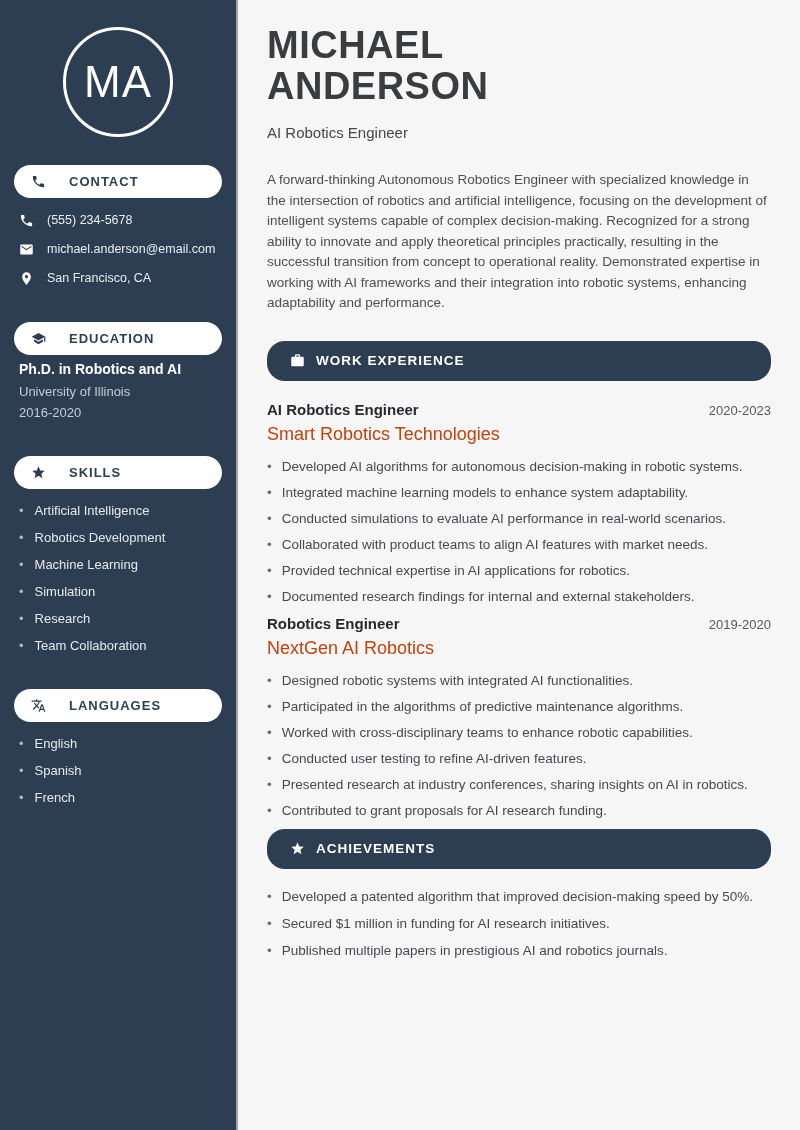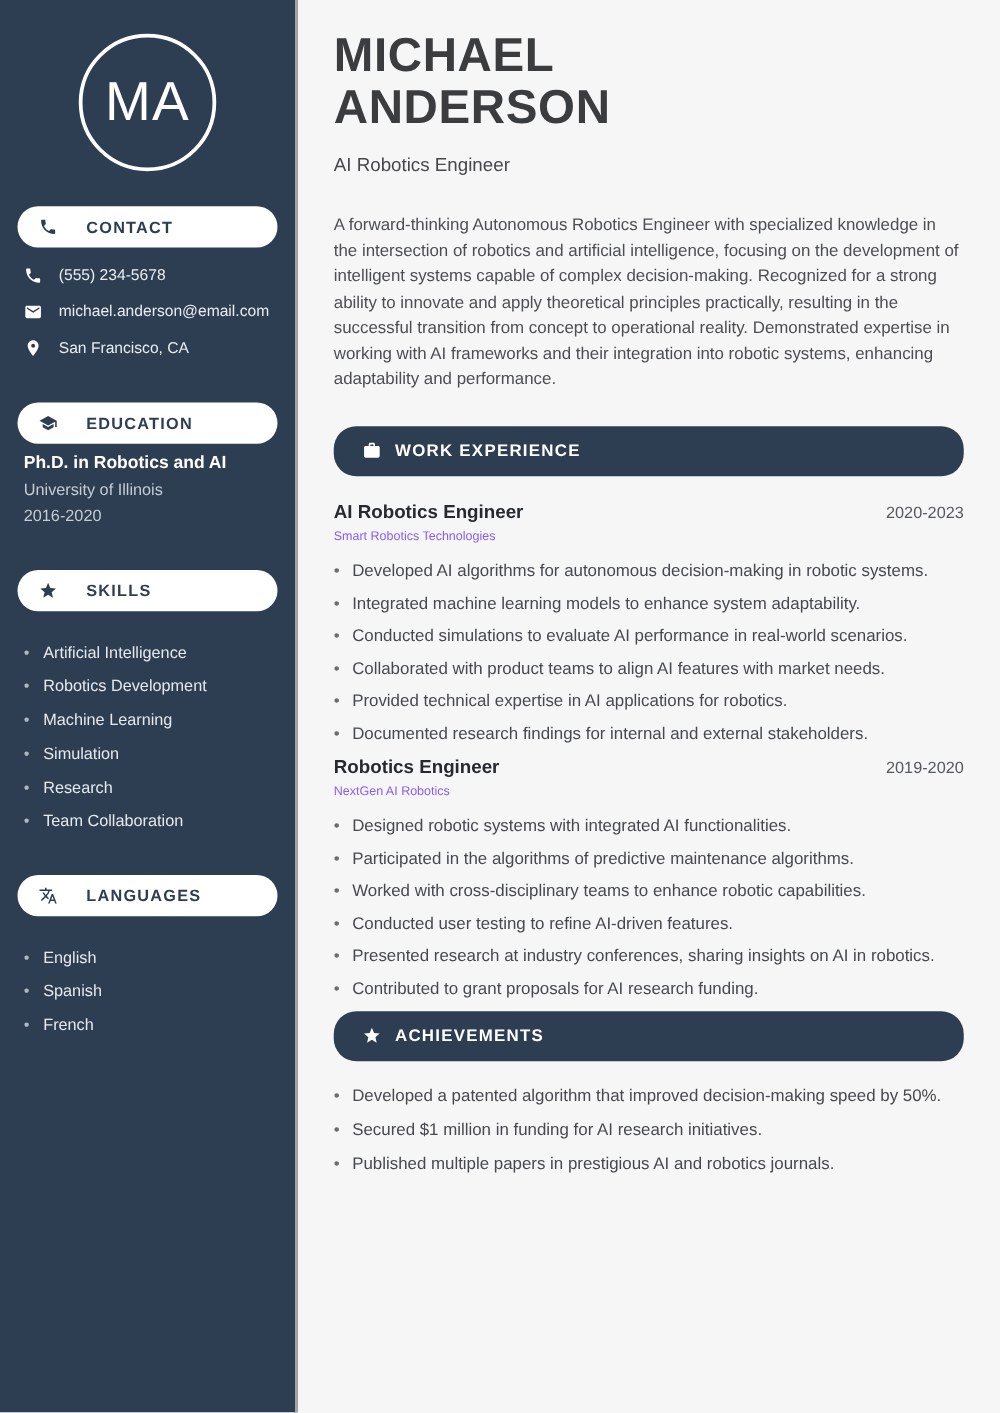--- a/index.html
+++ b/index.html
@@ -25,43 +25,43 @@
   }
   .side-pill svg { width:15px; height:15px; flex:0 0 15px; }
   .side-section { margin-top:36px; }
   .contact-list { margin-top:14px; padding:0 5px; }
   .contact-row { display:flex; align-items:center; gap:13px; margin-bottom:13px; min-height:16px; }
   .contact-row svg { width:15px; height:15px; flex:0 0 15px; fill:#fff; }
   .contact-row span { font-size:12.5px; color:#e9ecef; }
   .edu-block { margin-top:6px; padding:0 5px; }
   .edu-degree { font-size:14px; font-weight:bold; color:#fff; margin-bottom:7px; }
   .edu-line { font-size:13px; color:#c4ccd5; margin-bottom:6px; }
-  .side-list { list-style:none; margin-top:25px; padding:0 5px; }
+  .side-list { list-style:none; margin-top:14px; padding:0 5px; }
   .side-list li { font-size:13px; color:#e6e9ec; margin-bottom:12px; display:flex; align-items:baseline; }
   .side-list li::before { content:"•"; color:#aeb7c0; margin-right:11px; font-size:13px; }
 
   
   .main { flex:1; padding:25px 29px; }
   .name {
     font-size:38px; line-height:1.08; font-weight:bold; color:#3b3c3e;
     letter-spacing:0.5px; max-width:320px;
   }
   .job-title { margin-top:17px; font-size:15px; color:#45474a; }
   .summary { margin-top:29px; font-size:13.5px; line-height:1.52; color:#4c4e51; max-width:506px; }
   .main-pill {
     margin-top:27px; background:#2e3e52; color:#fff; height:40px; border-radius:18px;
-    display:flex; align-items:center; gap:11px; padding:0 23px;
+    display:flex; gap:11px; padding:12px 23px;
     font-weight:bold; font-size:13.5px; letter-spacing:1px;
   }
   .main-pill svg { width:15px; height:15px; flex:0 0 15px; fill:#fff; }
   .job { margin-top:20px; }
   .job-head { display:flex; justify-content:space-between; align-items:baseline; }
   .job-role { font-size:15px; font-weight:bold; color:#26292d; }
   .job-dates { font-size:13px; color:#55585c; }
-  .job-company { margin-top:6px; font-size:10px; color:#8b5cf6; }
+  .job-company { margin-top:6px; font-size:18px; color:#c2410c; }
   .bullets { list-style:none; margin-top:14px; }
   .bullets li { font-size:13.5px; color:#46494d; margin-bottom:11px; display:flex; align-items:baseline; }
   .bullets li::before { content:"•"; color:#6a6e73; margin-right:10px; }
   .ach-pill { margin-top:4px; }
   .ach-list { margin-top:20px; }
   .ach-list li { margin-bottom:12px; }
 </style>
 </head>
 <body>
 

